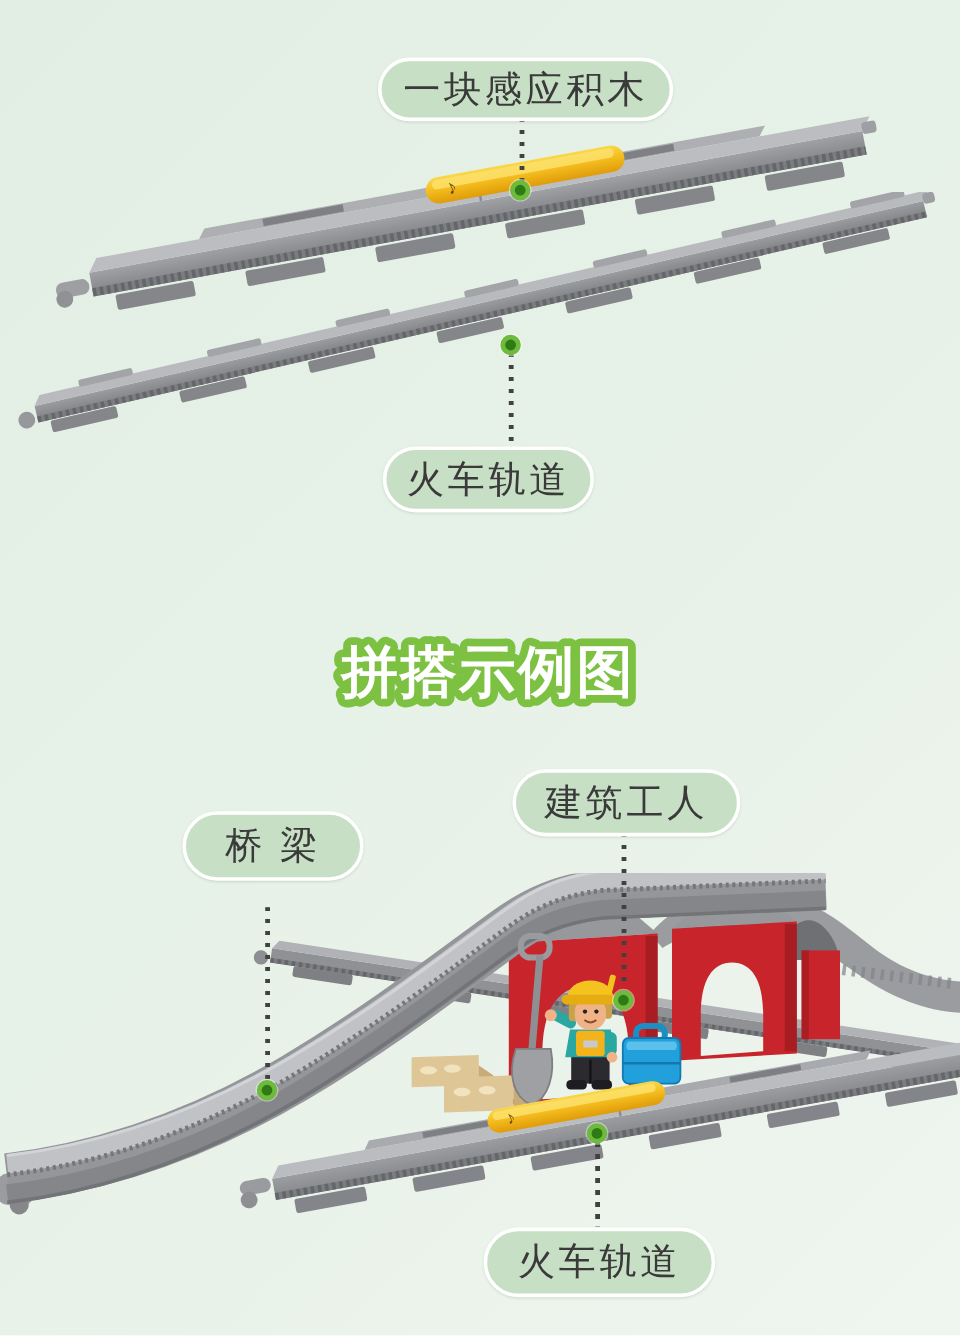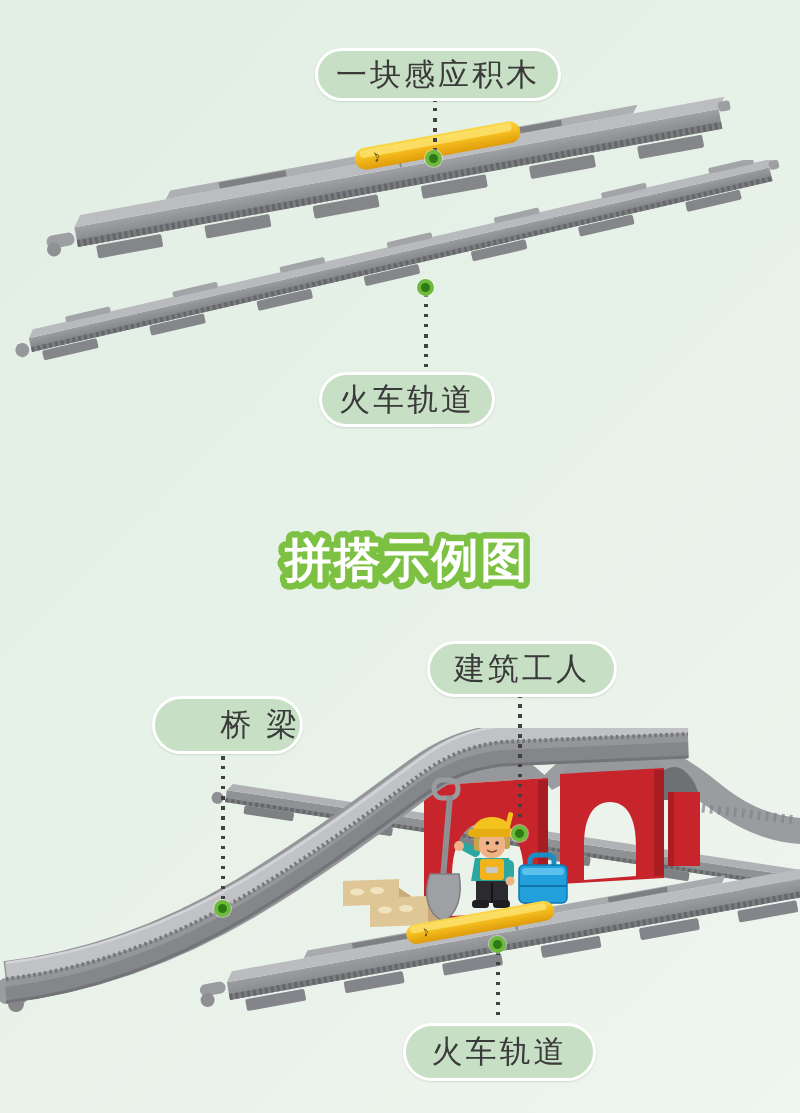--- a/index.html
+++ b/index.html
@@ -289,21 +289,21 @@
 
   <div class="pill" style="left:315px;top:48px;width:240px;height:47px;">
     <span class="pill-text">一块感应积木</span>
   </div>
   <div class="pill" style="left:319px;top:372px;width:170px;height:49px;">
     <span class="pill-text">火车轨道</span>
   </div>
   <div class="pill" style="left:427px;top:641px;width:184px;height:50px;">
     <span class="pill-text">建筑工人</span>
   </div>
-  <div class="pill" style="left:152px;top:696px;width:145px;height:52px;justify-content:flex-end;">
+  <div class="pill" style="left:152px;top:676px;width:145px;height:52px;">
     <span class="pill-text">桥 梁</span>
   </div>
   <div class="pill" style="left:403px;top:1023px;width:187px;height:52px;">
     <span class="pill-text">火车轨道</span>
   </div>
 
   <svg class="title" style="left:242px;top:520px;" width="330" height="76" viewBox="0 0 330 76">
     <text x="165" y="56" text-anchor="middle">拼搭示例图</text>
   </svg>
 

